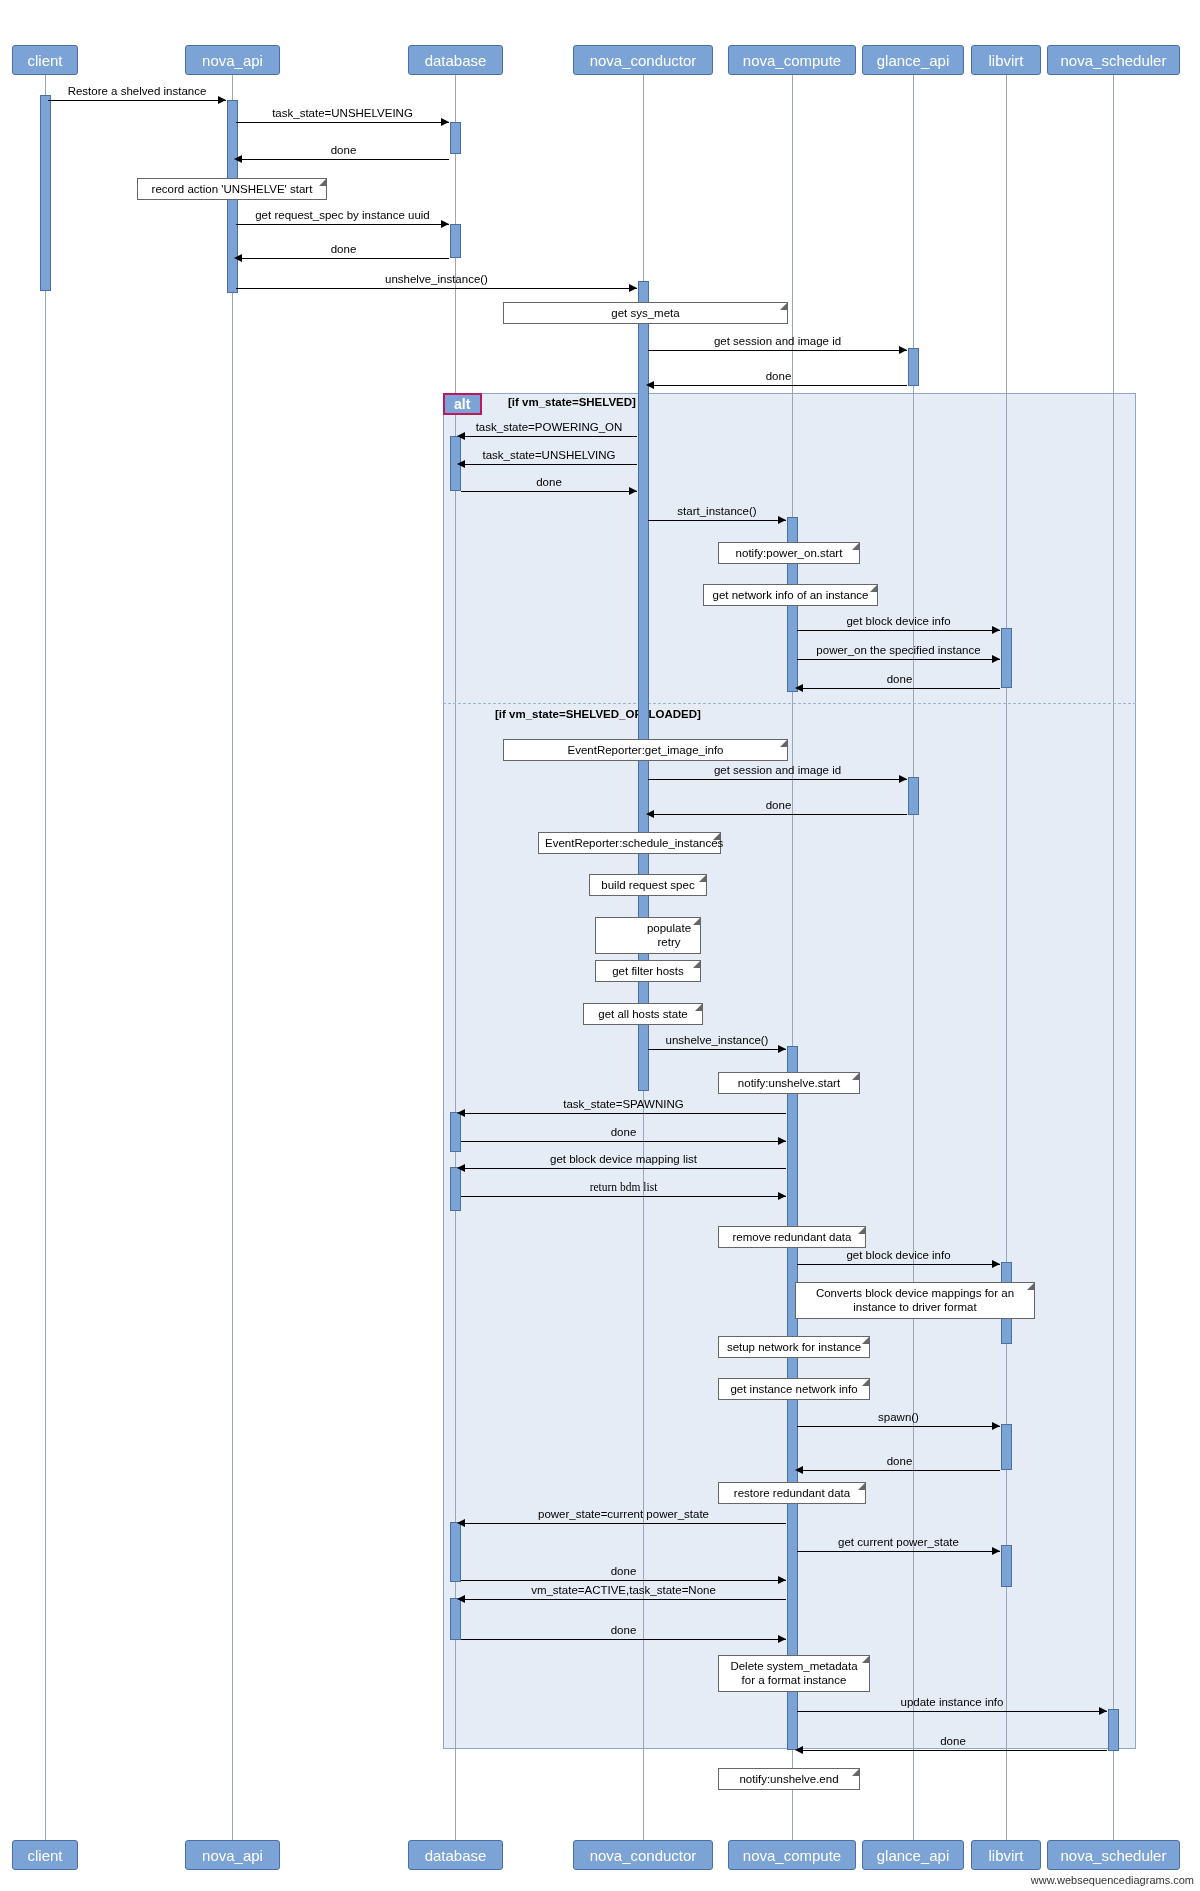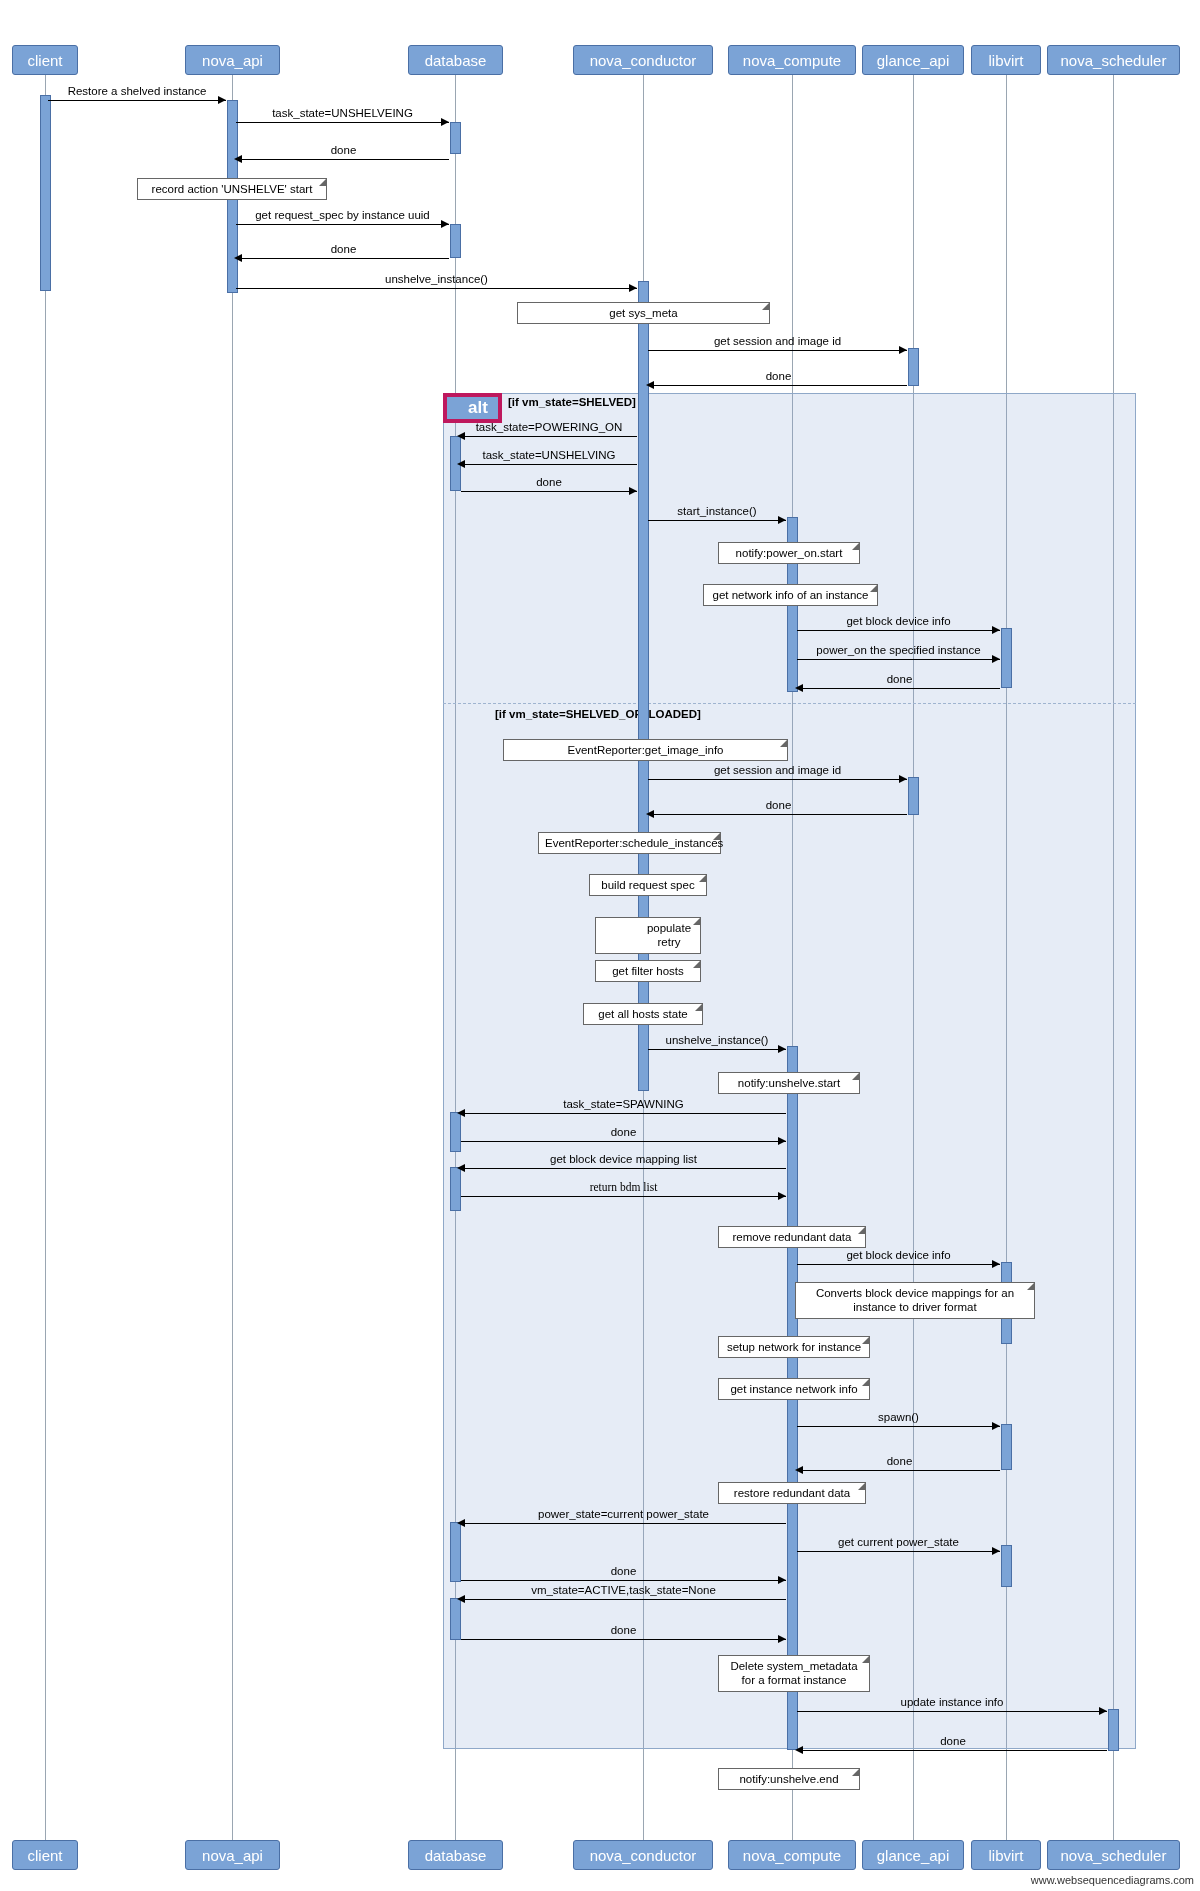--- a/index.html
+++ b/index.html
@@ -16,22 +16,22 @@
   .msg .lbl{position:absolute;left:0;width:100%;top:-15px;text-align:center;font-size:11.5px;color:#000;white-space:nowrap;}
   .arrowhead{position:absolute;width:0;height:0;border-top:4px solid transparent;border-bottom:4px solid transparent;}
   .arrowhead.right{border-left:8px solid #000;}
   .arrowhead.left{border-right:8px solid #000;}
   .note{position:absolute;background:#ffffff;border:1px solid #666;font-size:11.5px;color:#000;
     padding:3px 6px;box-sizing:border-box;line-height:1.25;text-align:center;}
   .note:after{content:"";position:absolute;right:0;top:0;width:0;height:0;
     border-left:7px solid transparent;border-bottom:7px solid #666;}
   .note .fold{position:absolute;right:0;top:0;width:0;height:0;border-left:7px solid #fff;border-bottom:7px solid transparent;}
   .frag{position:absolute;border:1px solid #8fa8c8;background:rgba(140,170,215,0.22);box-sizing:border-box;}
-  .frag-label{position:absolute;background:#7ba3d6;border:4px solid #be185d;color:#fff;
-    font-size:17px;font-weight:bold;padding:1px 10px 1px 21px;}
+  .frag-label{position:absolute;background:#7ba3d6;border:2px solid #be185d;color:#fff;
+    font-size:14px;font-weight:bold;padding:1px 10px 1px 9px;}
   .frag-cond{position:absolute;font-size:11.5px;font-weight:bold;color:#000;}
   .divider{position:absolute;height:0;border-top:1px dashed #9fb4d0;}
   .footer{position:absolute;right:6px;top:1874px;font-size:11px;color:#333;}
 </style>
 </head>
 <body>
 
 <div id="canvas">
 
 
@@ -146,21 +146,21 @@
   <div class="msg" style="left:238px;top:258px;width:211px;">
     <span class="lbl">done</span>
     </div>
   <div class="arrowhead left" style="left:234px;top:254px;"></div>
 
   <div class="msg" style="left:236px;top:288px;width:401px;">
     <span class="lbl">unshelve_instance()</span>
     </div>
   <div class="arrowhead right" style="left:629px;top:284px;"></div>
 
-  <div class="note" style="left:517px;top:302px;width:253px;">
+  <div class="note" style="left:503px;top:302px;width:285px;">
     <span class="fold"></span><span>get sys_meta</span></div>
 
   <div class="msg" style="left:648px;top:350px;width:259px;">
     <span class="lbl">get session and image id</span>
     </div>
   <div class="arrowhead right" style="left:899px;top:346px;"></div>
 
   <div class="msg" style="left:650px;top:385px;width:257px;">
     <span class="lbl">done</span>
     </div>

